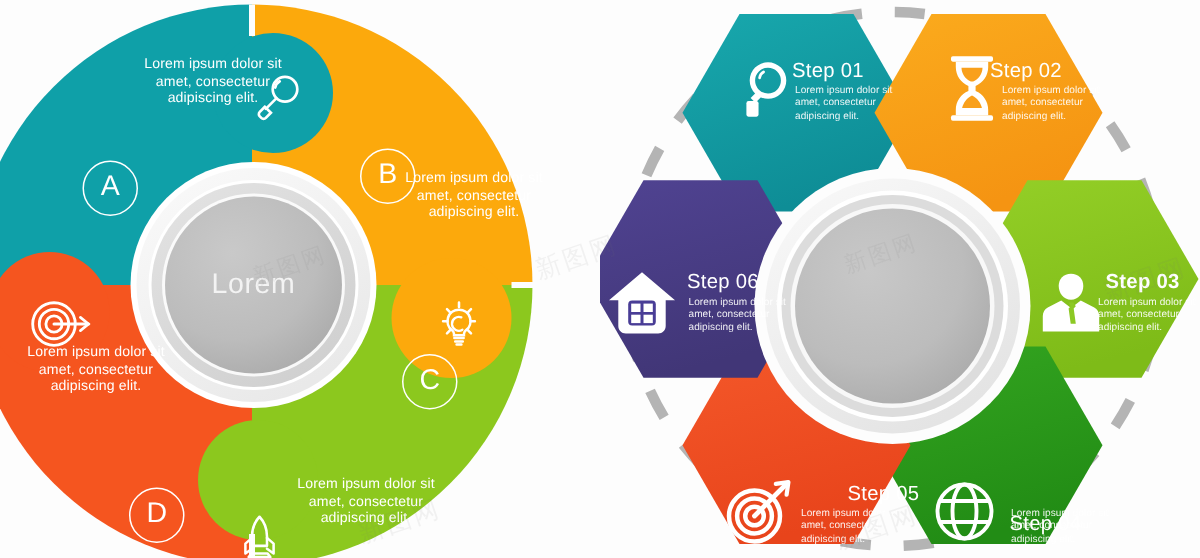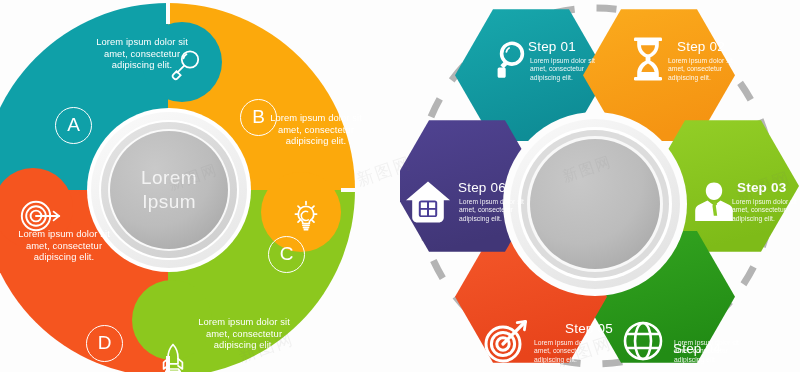--- a/index.html
+++ b/index.html
@@ -125,21 +125,21 @@
     letter-spacing: 0.05px;
     width: 66px;
     pointer-events: none;
   }
   .step-icon { position: absolute; pointer-events: none; }
 
   #step1-title { left: 128px; top: 39px; }
   #step1-body  { left: 130px; top: 57px; }
   #step1-icon  { left: 92px;  top: 39px; }
 
-  #step2-title { left: 277px; top: 39px; text-align: center; }
+  #step2-title { left: 260px; top: 39px; text-align: center; }
   #step2-body  { left: 268px; top: 57px; }
   #step2-icon  { left: 231px; top: 36px; }
 
   #step3-title { left: 337px; top: 180px; font-weight: bold; }
   #step3-body  { left: 332px; top: 198px; }
   #step3-icon  { left: 294px; top: 180px; }
 
   #step4-title { left: 273px; top: 321px; margin-top: 20px; }
   #step4-body  { left: 274px; top: 339px; }
   #step4-icon  { left: 222px; top: 320px; }
@@ -230,21 +230,20 @@
         <circle cx="169" cy="190" r="70" fill="#ffffff"></circle>
         <circle cx="169" cy="190" r="68" fill="url(#ring2L)"></circle>
         <circle cx="169" cy="190" r="61" fill="#ffffff" opacity="0.85"></circle>
         <circle cx="169" cy="190" r="59" fill="url(#hubGradL)"></circle>
       </g>
     </svg>
 
     <div id="circle-hub">
       <div class="hub-label">
         <div>Lorem</div>
-        <div>Ipsum</div>
       </div>
     </div>
 
     <div class="quad-letter" id="quad-letter-a">A</div>
     <div class="quad-letter" id="quad-letter-b">B</div>
     <div class="quad-letter" id="quad-letter-c">C</div>
     <div class="quad-letter" id="quad-letter-d">D</div>
 
     <div class="quad-text" id="quad-text-a">Lorem ipsum dolor sit amet, consectetur adipiscing elit.</div>
     <div class="quad-text" id="quad-text-b">Lorem ipsum dolor sit amet, consectetur adipiscing elit.</div>

